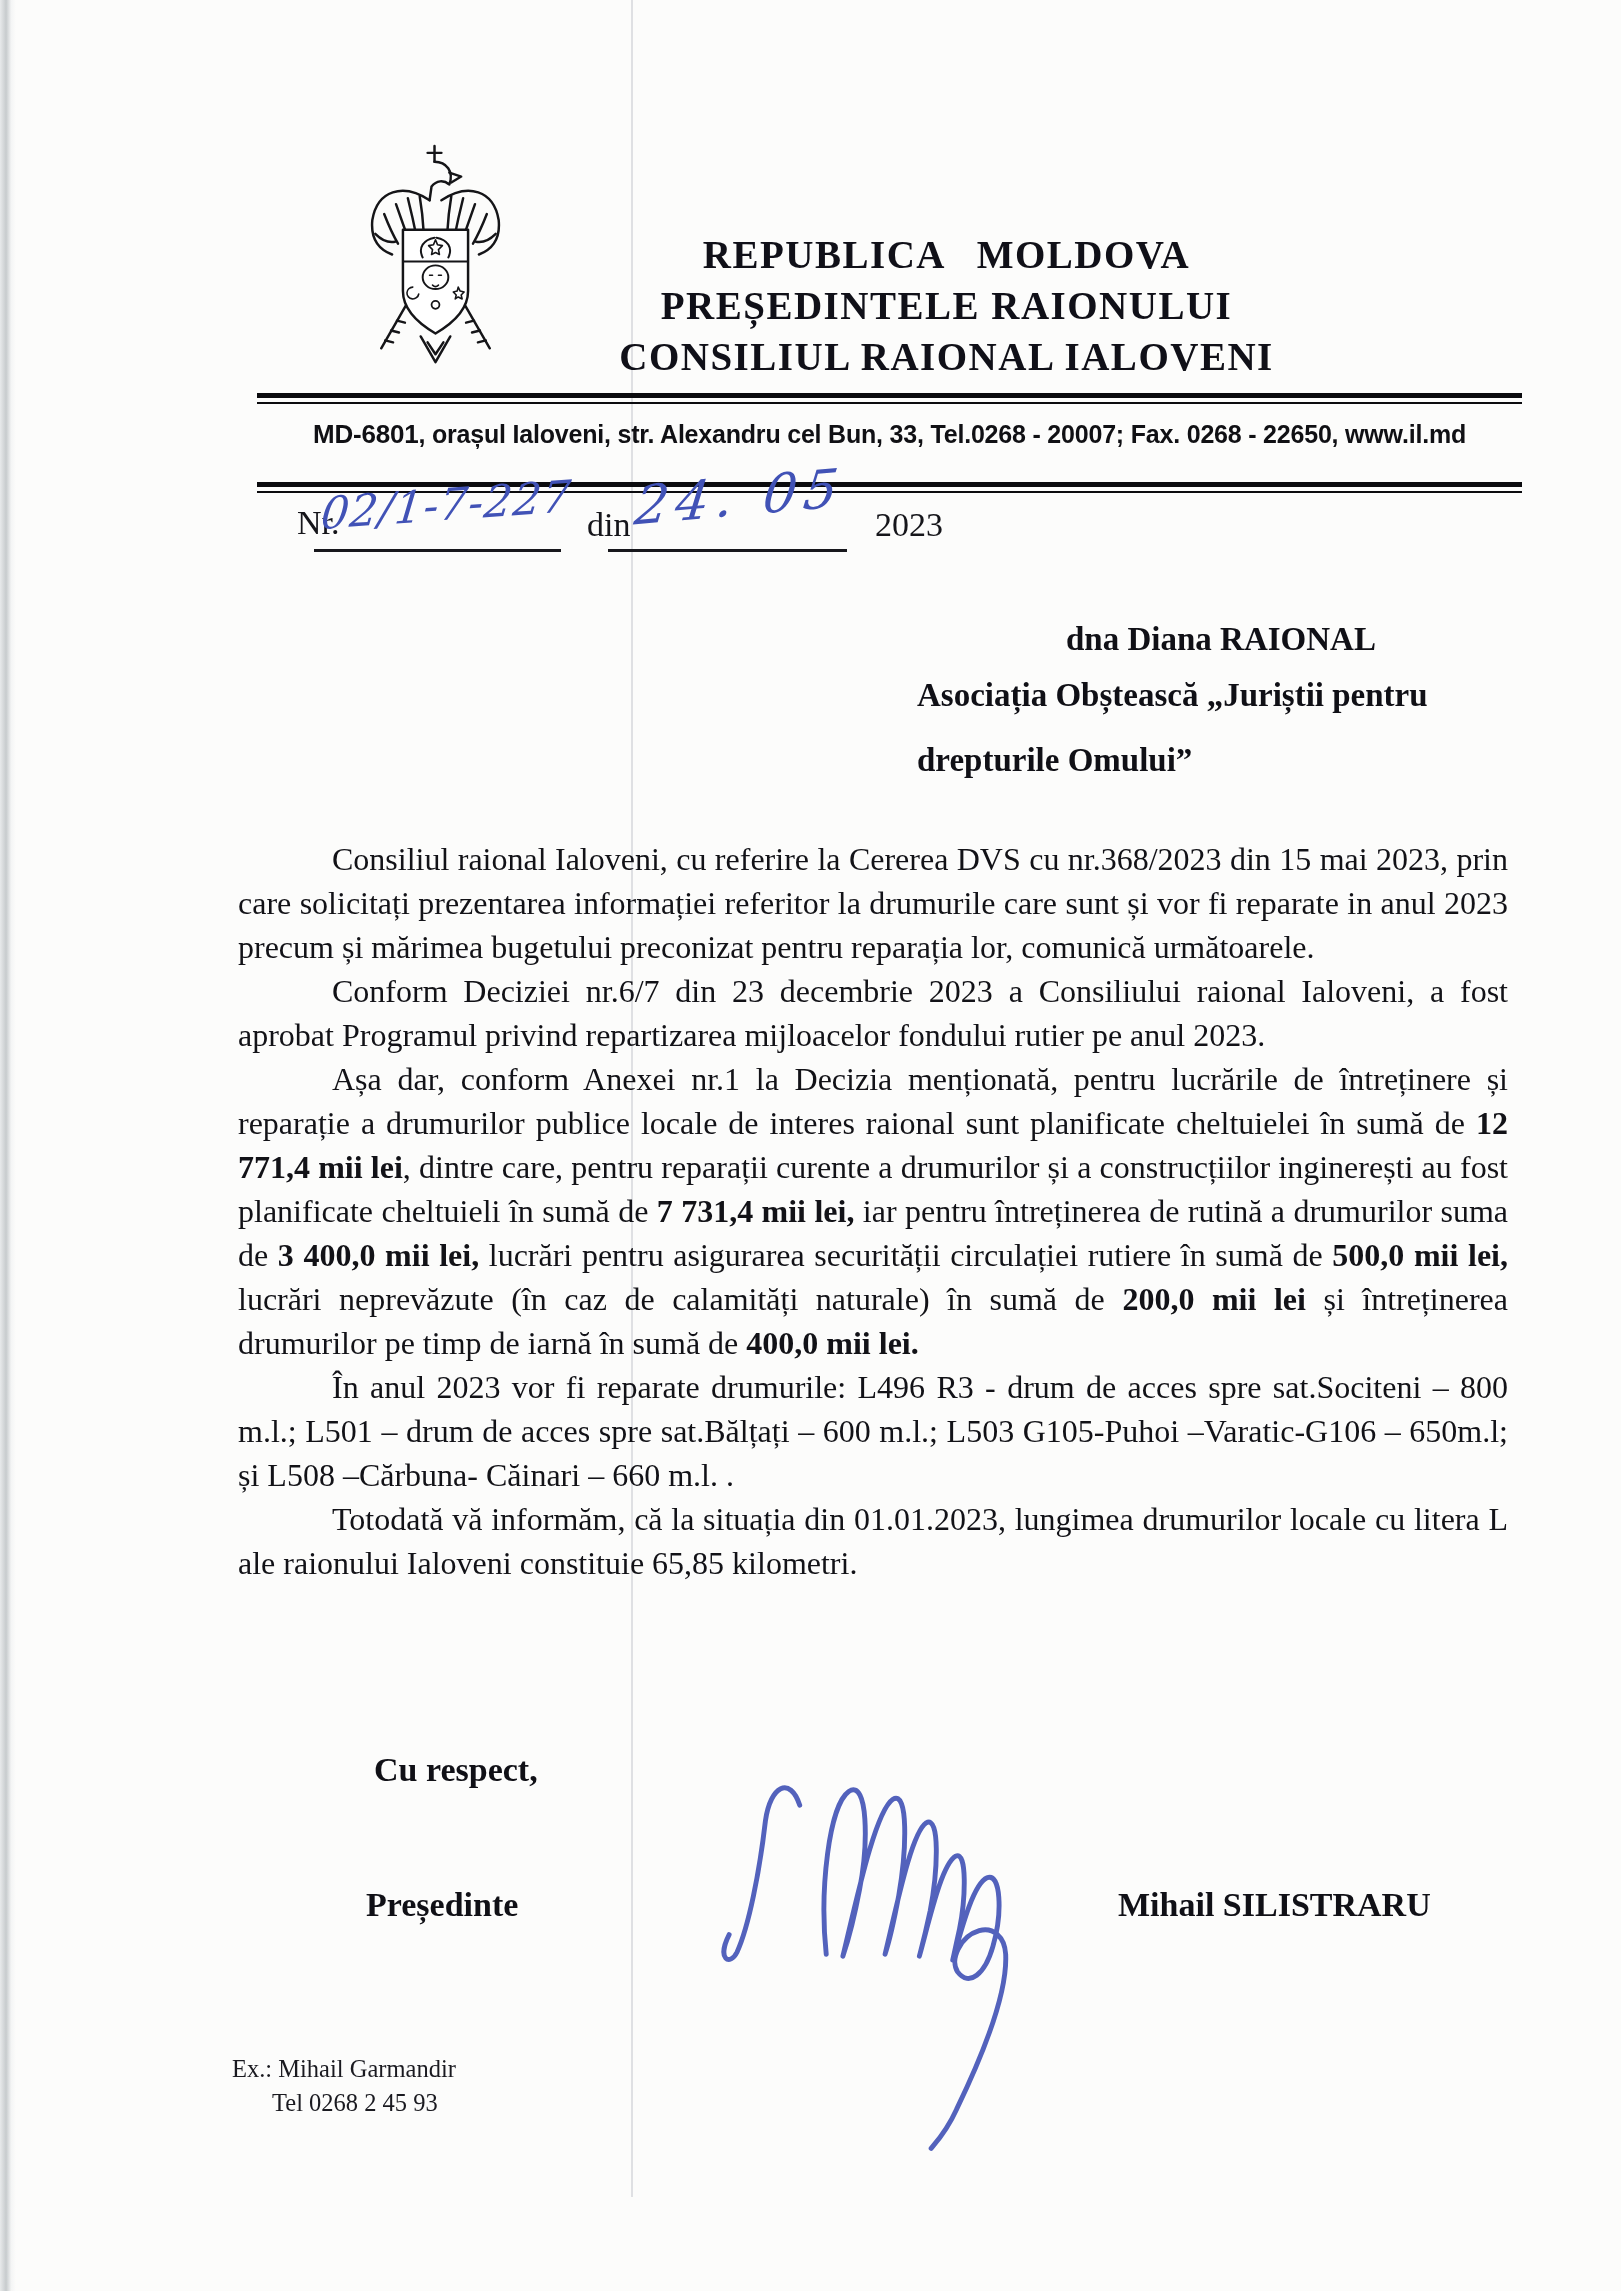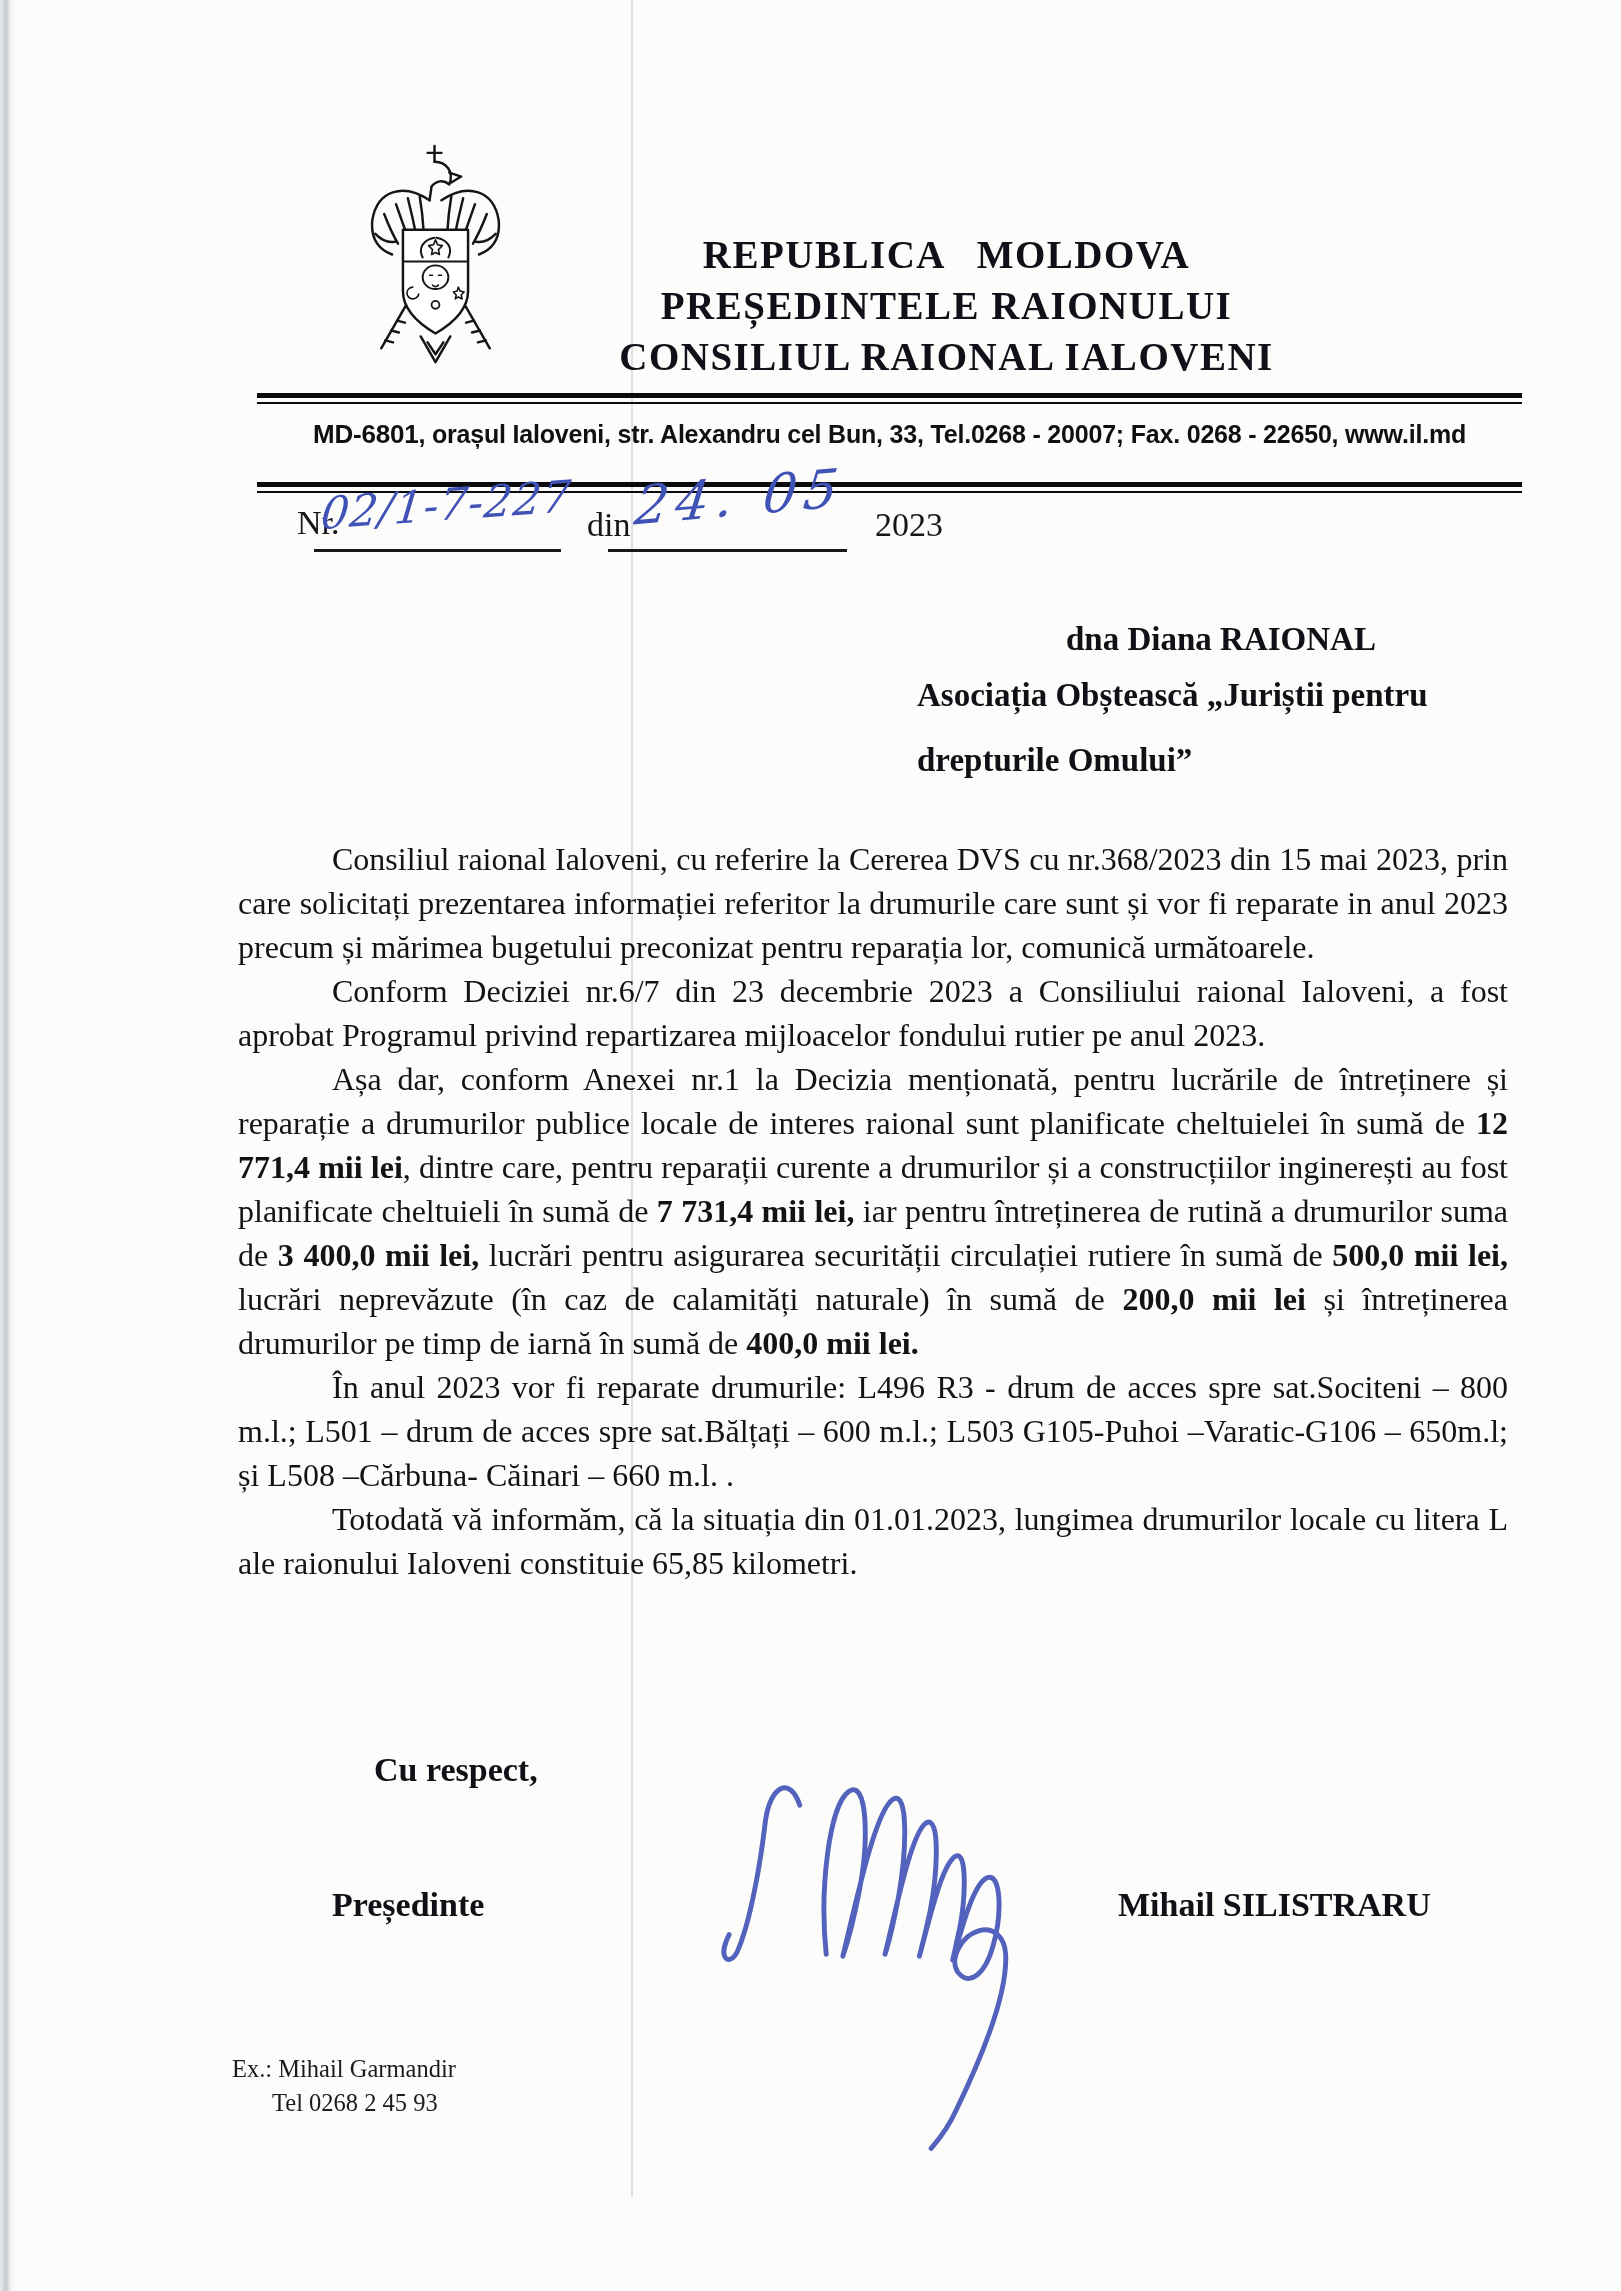--- a/index.html
+++ b/index.html
@@ -63,21 +63,21 @@
   
   .body-text{
     left:238px;top:837px;width:1270px;
     font-size:32px;line-height:44px;color:#121217;
   }
   .body-text p{margin:0;text-indent:94px;text-align:justify;}
   .body-text .b{font-weight:bold;}
   
   .closing{font-weight:bold;font-size:34px;color:#101016;white-space:nowrap;}
   .salutation{left:345px;top:1751px;margin-left:29px;}
-  .sig-title{left:332px;top:1886px;}
+  .sig-title{left:366px;top:1886px;}
   .sig-name{left:1118px;top:1886px;}
   .signature-svg{left:686px;top:1759px;width:353px;height:412px;}
   
   .footer{font-size:24.5px;line-height:33px;color:#1a1a20;}
   .foot1{left:232px;top:2052px;}
   .foot2{left:272px;top:2086px;}
 </style>
 </head>
 <body>
 

